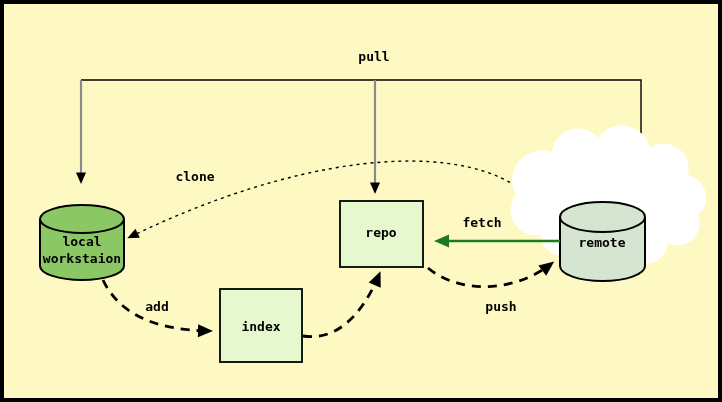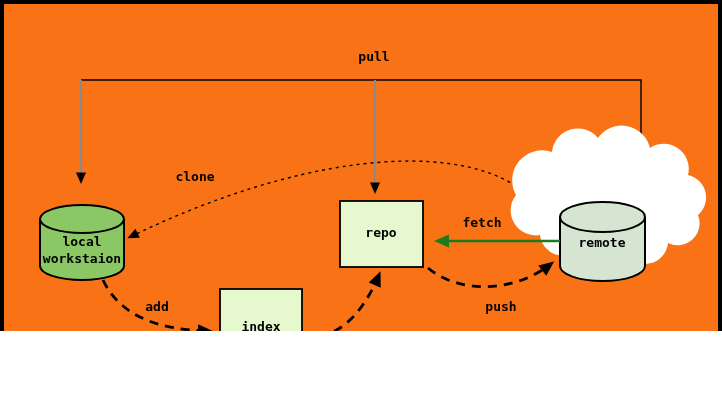--- a/index.html
+++ b/index.html
@@ -1,19 +1,19 @@
 <!DOCTYPE html>
 <html><head>
 <meta charset="utf-8">
 <style>
   html,body{margin:0;padding:0;background:#fff;}
   .canvas{
     position:relative;
-    width:722px;height:331px;
-    background:#f97316;
+    width:722px;height:402px;
+    background:#fef9c3;
     font-family:"DejaVu Sans Mono","Liberation Mono",monospace;
   }
   svg{display:block;}
   text{
     font-family:"DejaVu Sans Mono","Liberation Mono",monospace;
     font-weight:bold;
     font-size:13px;
     fill:#000;
     text-anchor:middle;
   }

